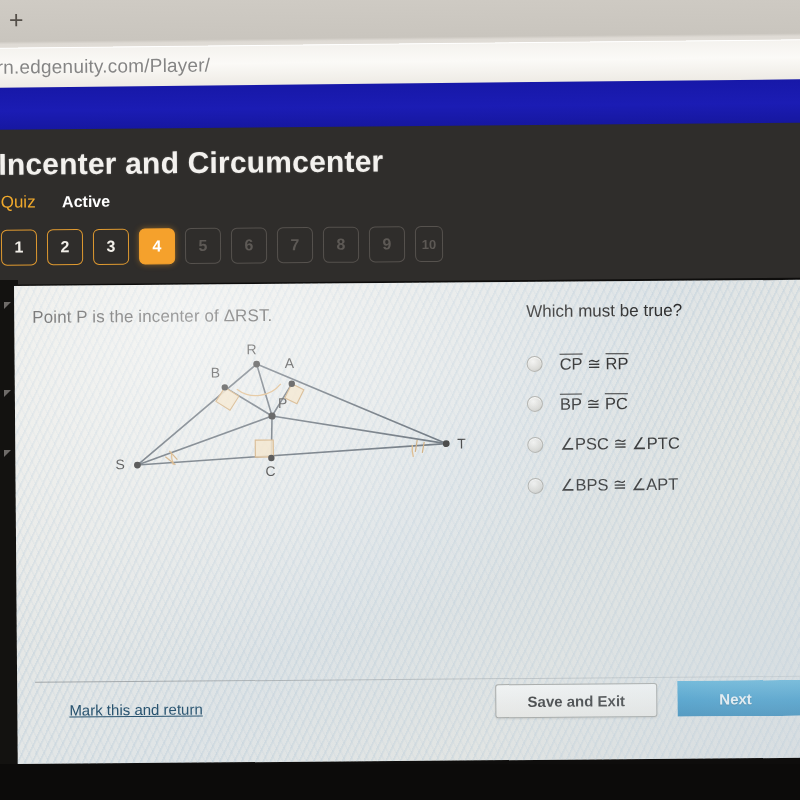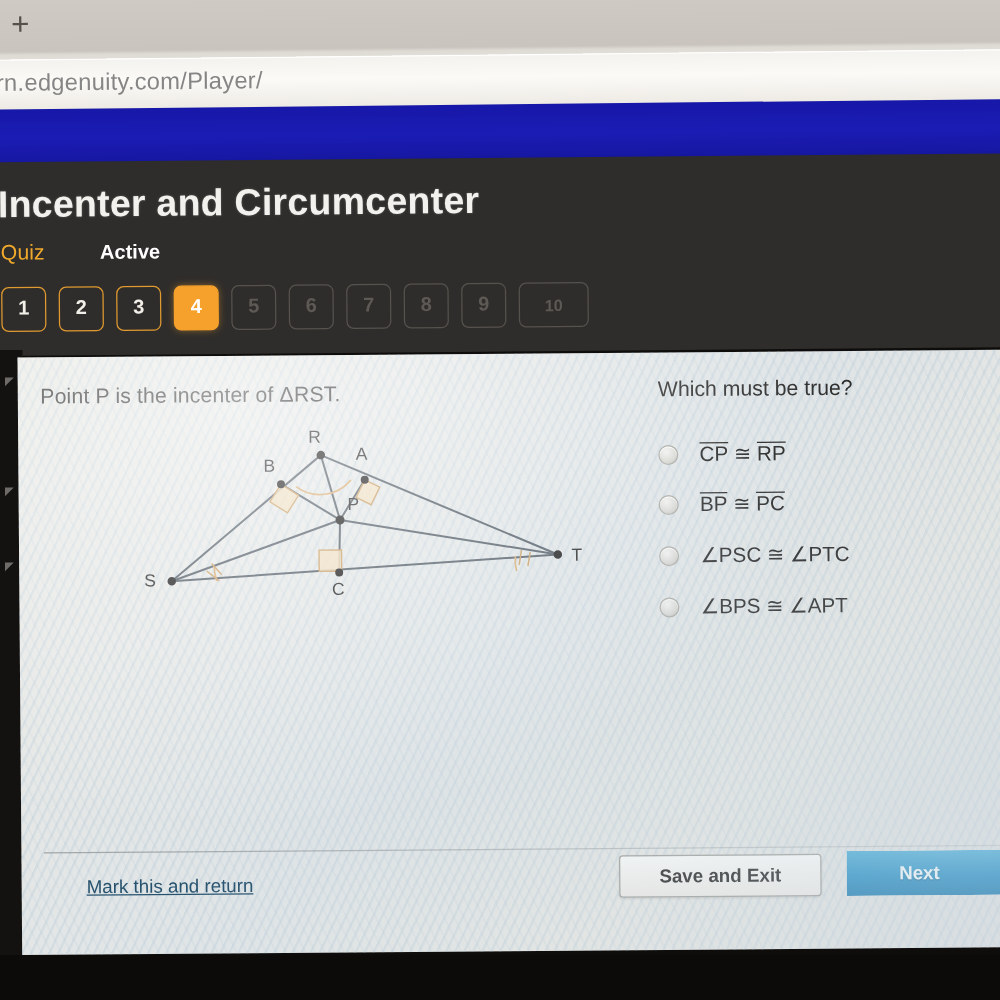--- a/index.html
+++ b/index.html
@@ -51,33 +51,33 @@
   .lessontitle{
     position:absolute;left:28px;top:18px;
     color:#f3f1ee;font-size:30px;font-weight:bold;letter-spacing:.2px;
     text-shadow:0 0 2px rgba(255,255,255,.25);
   }
   .activityrow{position:absolute;left:30px;top:63px;height:22px;}
   .act-type{
     color:#f0a92c;font-size:17px;font-weight:normal;display:inline-block;
   }
   .act-state{
-    color:#ffffff;font-size:16px;font-weight:bold;display:inline-block;margin-left:40px;
+    color:#ffffff;font-size:16px;font-weight:bold;display:inline-block;margin-left:22px;
   }
   .qnums{position:absolute;left:30px;top:100px;display:flex;gap:10px;}
   .qnum{
     width:36px;height:36px;border-radius:6px;
     display:flex;align-items:center;justify-content:center;
     font-size:16px;font-weight:bold;box-sizing:border-box;
   }
   .qnum.done{border:1.5px solid #e09a30;color:#f2efe9;background:transparent;}
   .qnum.current{background:#f5a12c;color:#ffffff;border:1.5px solid #f5a12c;
                 box-shadow:0 0 6px rgba(245,161,44,.45);}
   .qnum.future{border:1.5px solid #56524e;color:#5d5955;background:transparent;}
-  .qnum.future.wide{width:56px;font-size:13px;}
+  .qnum.future.wide{width:28px;font-size:13px;}
 
   
   .leftrail{position:absolute;left:0;top:280px;width:18px;height:520px;background:#131210;}
   .rail-mark{
     position:absolute;left:4px;width:0;height:0;
     border-left:7px solid #8e8a85;border-bottom:7px solid transparent;
     opacity:.75;
   }
 
   

